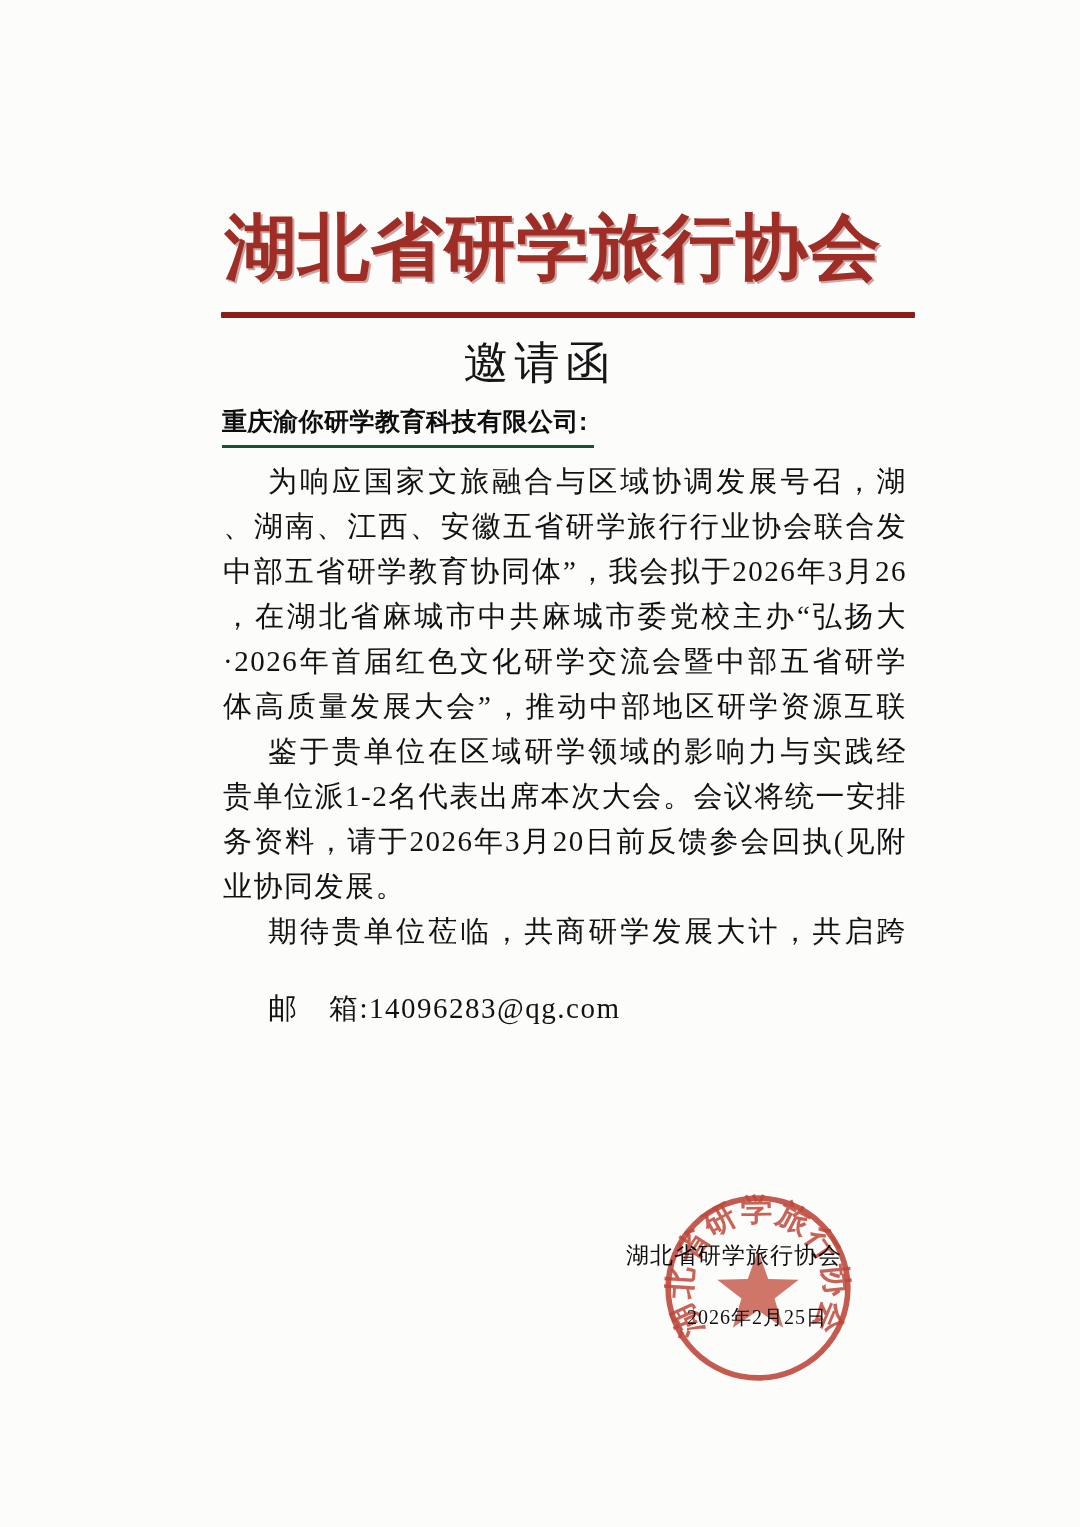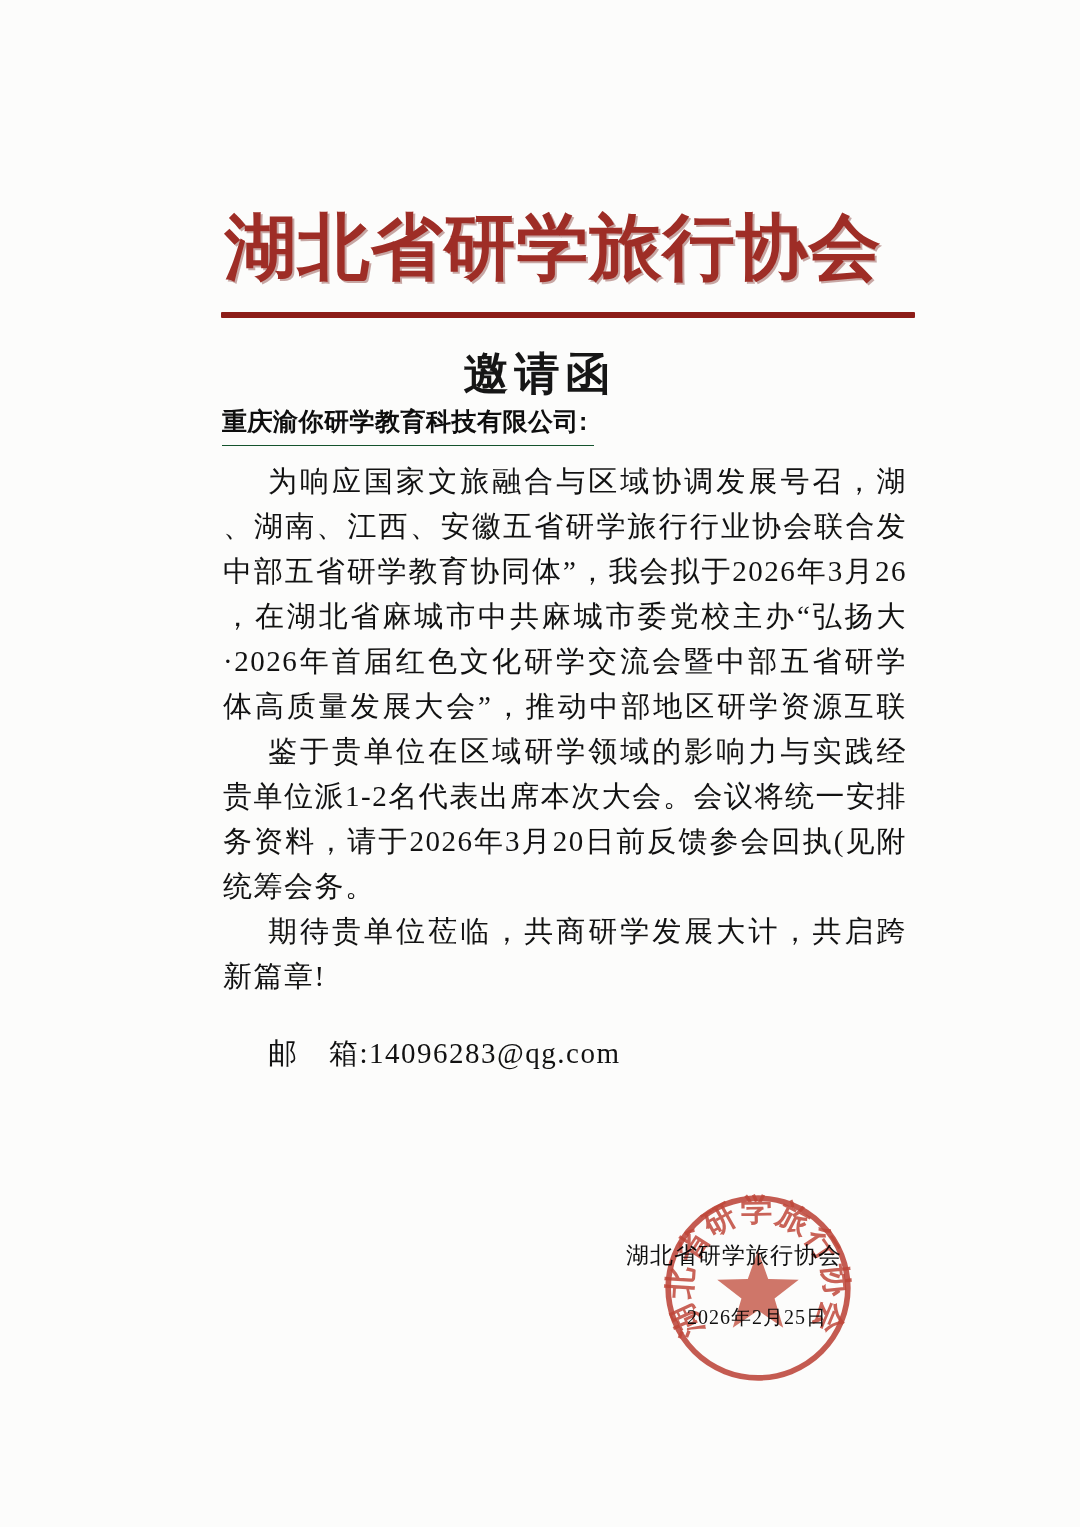--- a/index.html
+++ b/index.html
@@ -15,30 +15,30 @@
     font-size:72px;line-height:96px;font-weight:700;
     color:#9e2d26;letter-spacing:1px;
     text-shadow:2px 2px 0 rgba(112,25,20,.38);
     font-family:"Liberation Serif", serif;
   }
   .head-rule{
     position:absolute;top:312px;left:221px;width:694px;height:6px;
     background:#8d1d18;border-radius:1px;
   }
   .doc-title{
-    position:absolute;top:338px;left:0;width:1080px;margin:0;
-    text-align:center;font-size:45px;line-height:72px;font-weight:700;
+    position:absolute;top:327px;left:0;width:1080px;margin:0;
+    text-align:center;font-size:45px;line-height:72px;font-weight:400;
     letter-spacing:6px;color:#161616;
   }
   
   .recipient{
     position:absolute;top:404px;left:222px;
     font-family:"Liberation Sans", sans-serif;
     font-weight:700;font-size:25px;line-height:34px;letter-spacing:.5px;
-    color:#0e0e0e;border-bottom:1px solid #14532d;padding:0 6px 7px 0;
+    color:#0e0e0e;border-bottom:3px solid #14532d;padding:0 6px 7px 0;
   }
   
   .body{
     position:absolute;top:459px;left:223px;width:684px;
     font-size:29px;line-height:45px;letter-spacing:1.5px;color:#121212;
   }
   .line{height:45px;overflow:hidden;}
   .fill{text-align:justify;text-align-last:justify;}
   .ind{padding-left:45px;}
   .gap{height:32px;}
@@ -71,23 +71,22 @@
   <main class="body">
     <div class="line ind fill">为响应国家文旅融合与区域协调发展号召，湖北、河南</div>
     <div class="line fill">、湖南、江西、安徽五省研学旅行行业协会联合发起成立“</div>
     <div class="line fill">中部五省研学教育协同体”，我会拟于2026年3月26日—28日</div>
     <div class="line fill">，在湖北省麻城市中共麻城市委党校主办“弘扬大别山精神</div>
     <div class="line fill">·2026年首届红色文化研学交流会暨中部五省研学互联共同</div>
     <div class="line fill">体高质量发展大会”，推动中部地区研学资源互联互通、产</div>
     <div class="line ind fill">鉴于贵单位在区域研学领域的影响力与实践经验，诚邀</div>
     <div class="line fill">贵单位派1-2名代表出席本次大会。会议将统一安排食宿及会</div>
     <div class="line fill">务资料，请于2026年3月20日前反馈参会回执(见附件)，以便</div>
-    <div class="line">统筹会务。</div>
+    <div class="line">业协同发展。</div>
     <div class="line ind fill">期待贵单位莅临，共商研学发展大计，共启跨区域合作</div>
-    <div class="line">新篇章!</div>
 
     <div class="gap"></div>
 
     <div class="line ind">邮　箱:14096283@qg.com</div>
   </main>
 
   <div class="sig-org">湖北省研学旅行协会</div>
   <div class="sig-date">2026年2月25日</div>
 
   <svg class="stamp" viewBox="0 0 190 190" xmlns="http://www.w3.org/2000/svg" aria-hidden="true">

